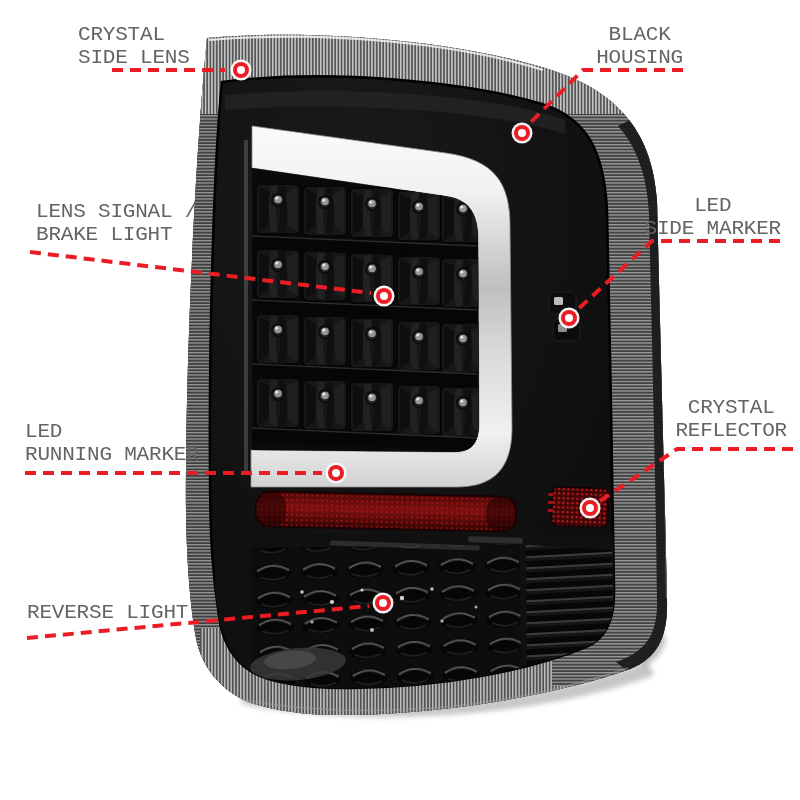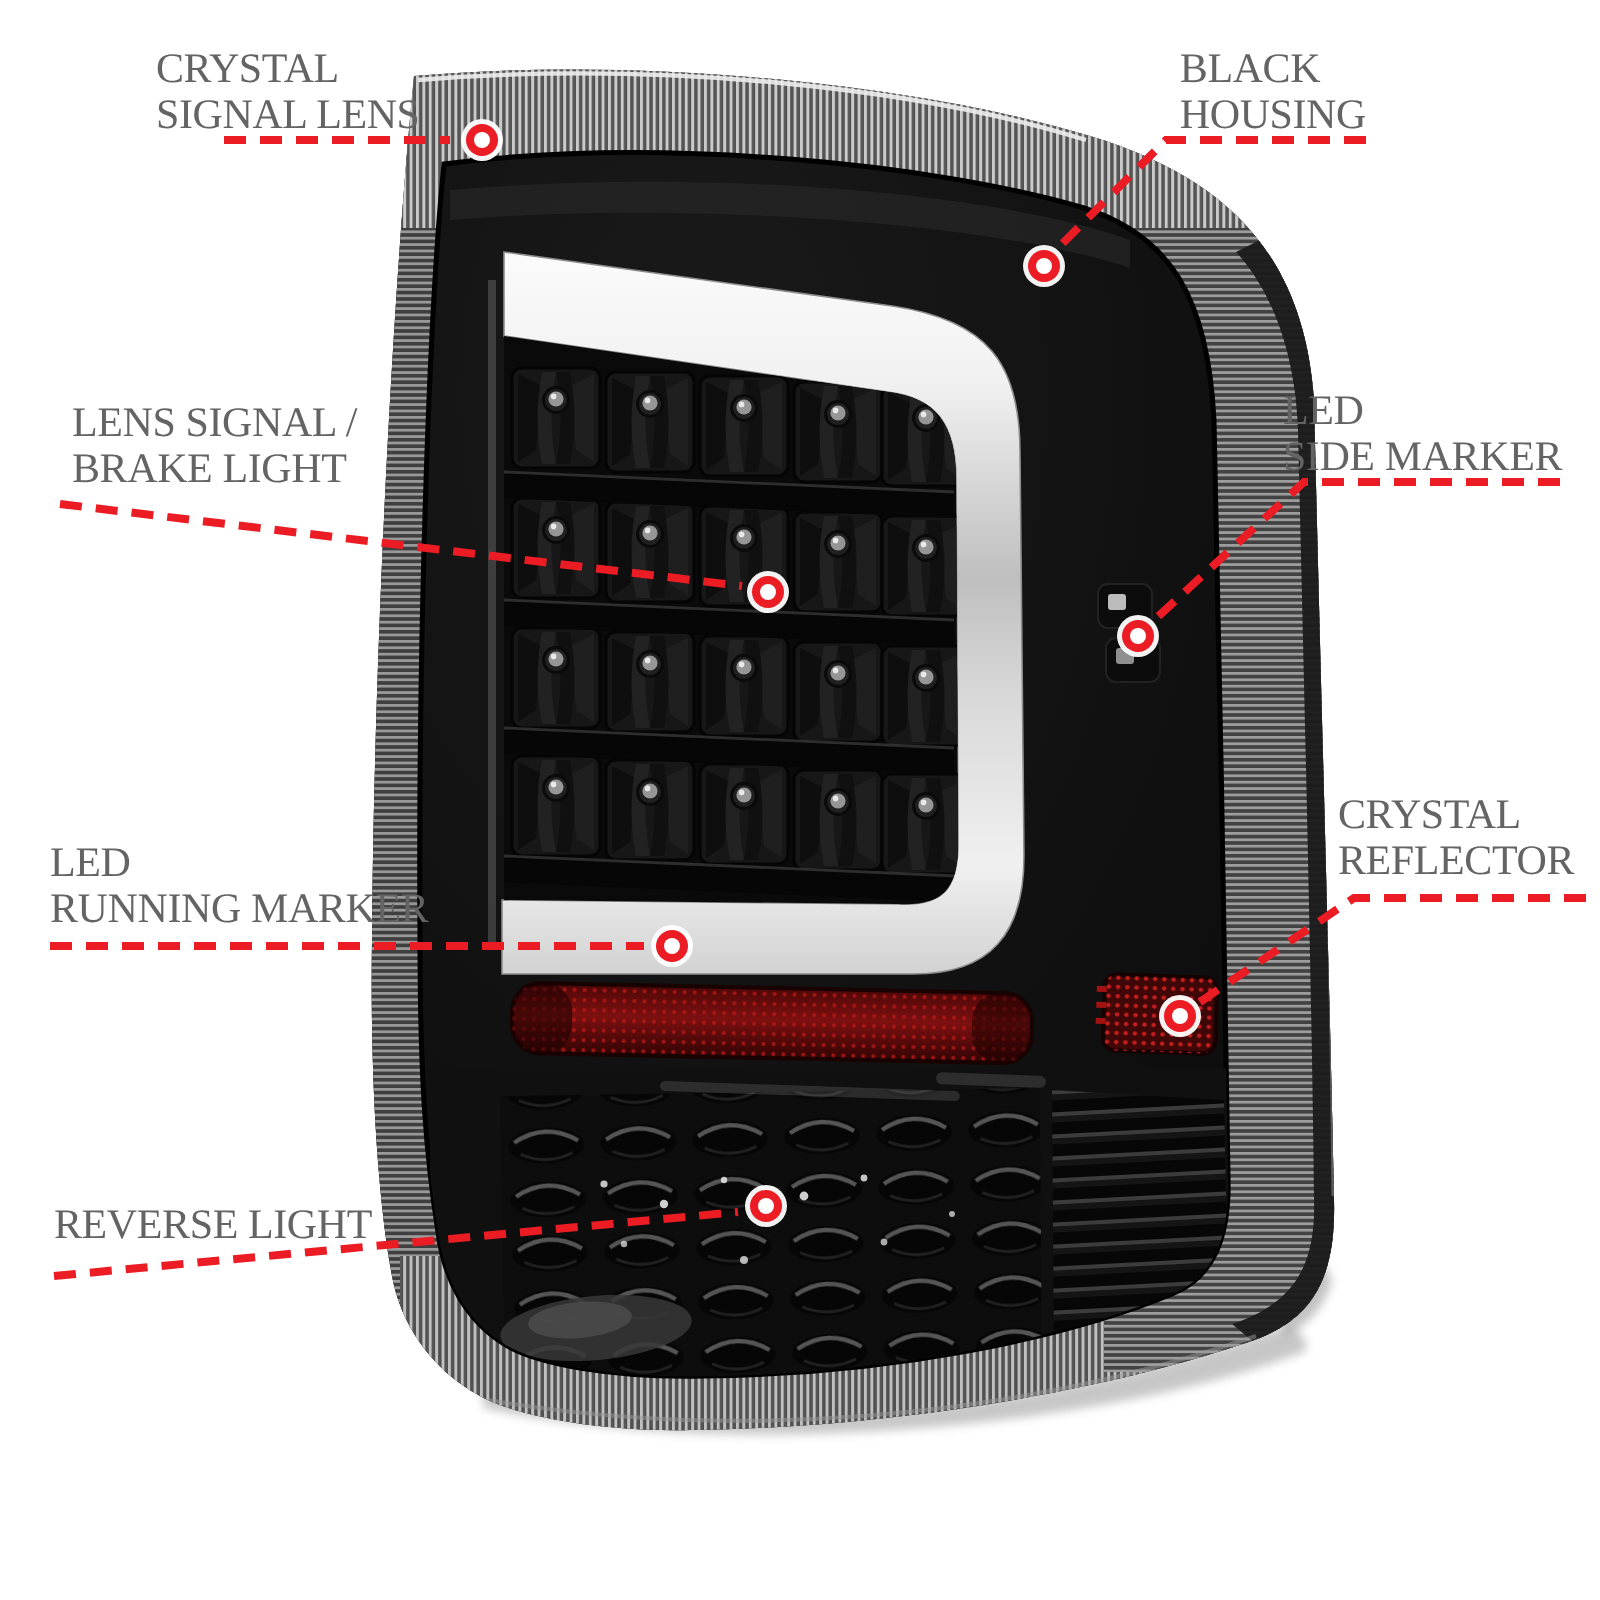--- a/index.html
+++ b/index.html
@@ -1,26 +1,26 @@
 <!DOCTYPE html>
 <html style="--accent-red: #ec1c24; --label-text: #646464; --housing-black: #101010; --lens-silver: #b5b5b5; --light-bar-white: #f5f5f5; --reflector-red: #7e1010; --page-bg: #ffffff;"><head>
 <meta charset="utf-8">
 <style>
   html,body{margin:0;padding:0;background:#fff;}
   .stage{
     position:relative;width:800px;height:800px;background:var(--page-bg,#ffffff);
-    overflow:hidden;font-family:Liberation Serif, serif;border-radius:23px;
+    overflow:hidden;font-family:Liberation Mono, monospace;border-radius:23px;
   }
   .art{position:absolute;left:0;top:0;width:800px;height:800px;}
   .label{
     position:absolute;color:var(--label-text,#646464);
     font-size:21px;line-height:23px;letter-spacing:-0.2px;white-space:nowrap;
   }
   .label span{display:block;}
-  .label.right{text-align:left;}
+  .label.right{text-align:center;}
   .dash{stroke:var(--accent-red,#ec1c24);stroke-width:4;fill:none;stroke-dasharray:11 7;}
   .dot-halo{fill:#ffffff;opacity:.95;}
   .dot-ring{fill:var(--accent-red,#ec1c24);}
   .dot-core{fill:#ffffff;}
 </style>
 </head>
 <body>
 
 <div class="stage">
 
@@ -269,21 +269,21 @@
       <g>
         <circle class="dot-halo" cx="383" cy="603" r="10.5"></circle>
           <circle class="dot-ring" cx="383" cy="603" r="8"></circle>
           <circle class="dot-core" cx="383" cy="603" r="4"></circle>
       </g>
     </g>
   </svg>
 
   <div class="label" style="left:78px;top:23px">
     <span>CRYSTAL</span>
-    <span>SIGNAL LENS</span>
+    <span>SIDE LENS</span>
   </div>
   <div class="label right" style="right:117px;top:23px">
     <span>BLACK</span>
     <span>HOUSING</span>
   </div>
   <div class="label" style="left:36px;top:200px">
     <span>LENS SIGNAL /</span>
     <span>BRAKE LIGHT</span>
   </div>
   <div class="label right" style="right:19px;top:194px">

